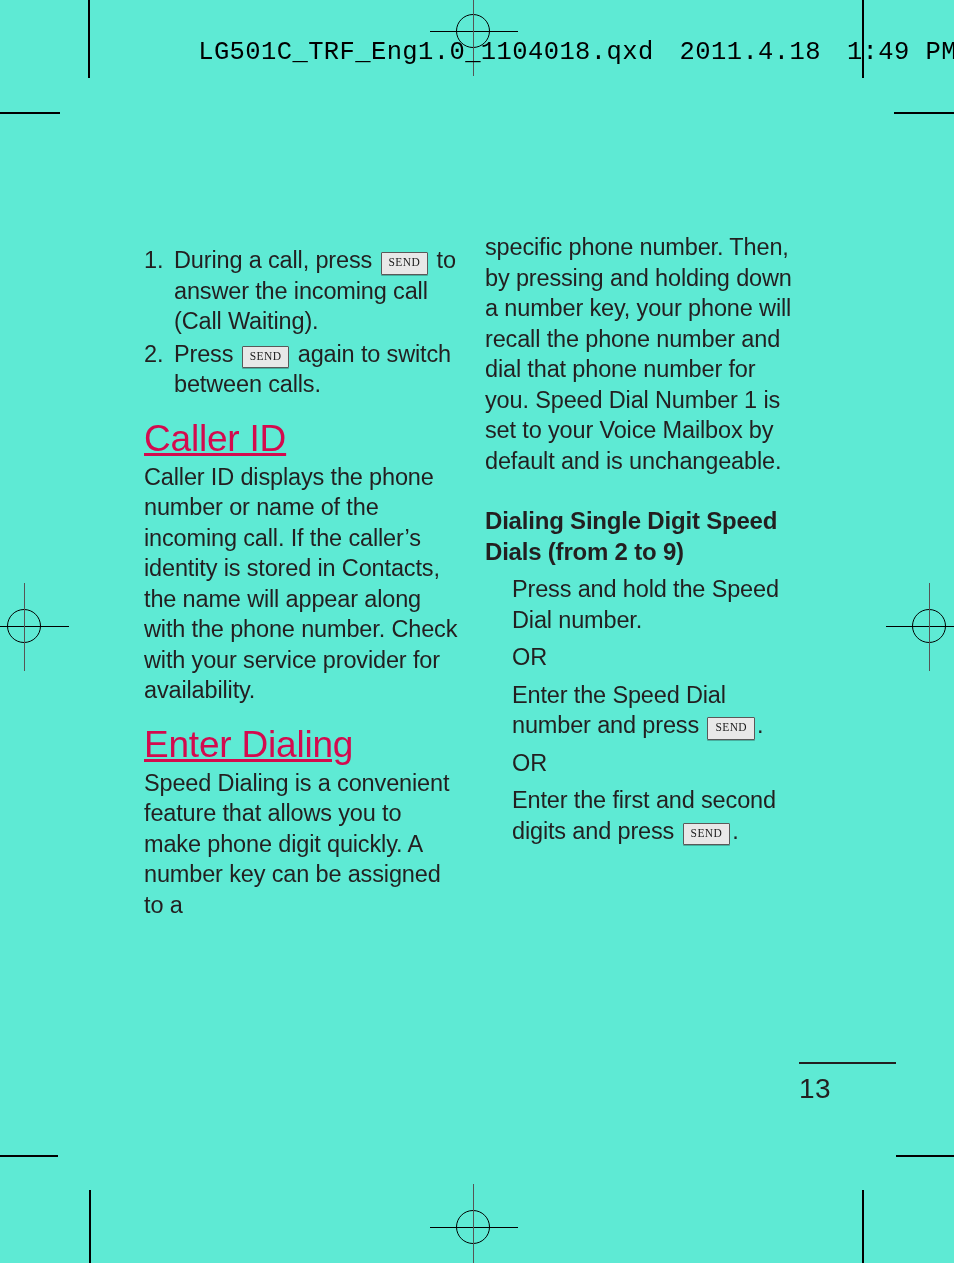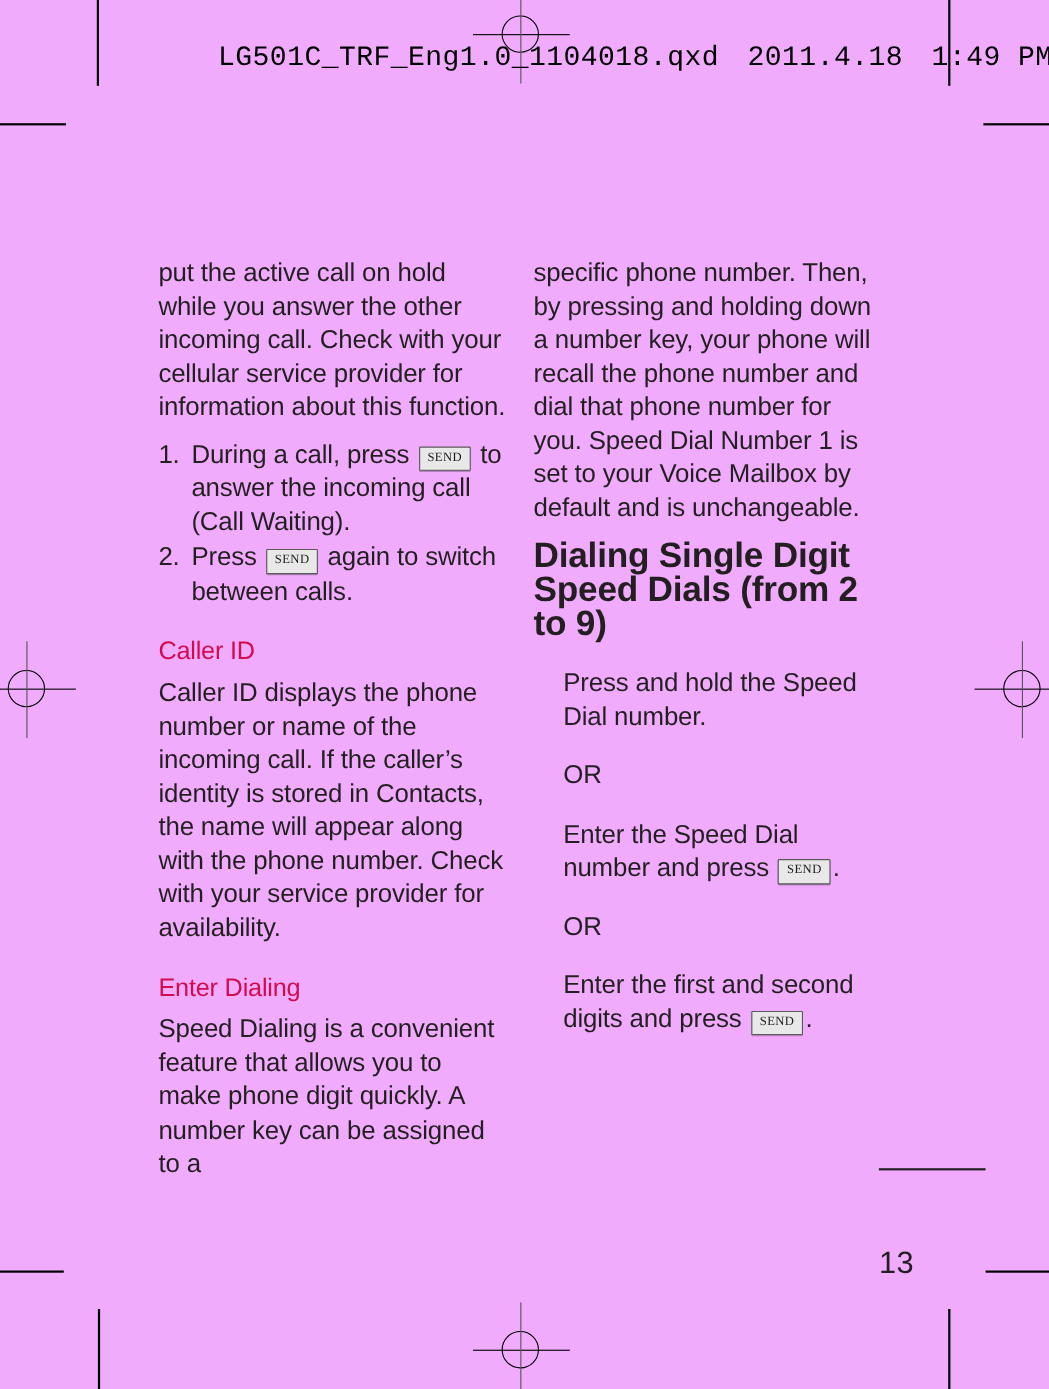--- a/index.html
+++ b/index.html
@@ -8,21 +8,21 @@
     background: #ffffff;
   }
   body {
     font-family: "Liberation Sans", sans-serif;
     -webkit-font-smoothing: antialiased;
   }
   #page {
     position: relative;
     width: 954px;
     height: 1263px;
-    background: #f0abfc;
+    background: #5eead4;
     overflow: hidden;
   }
 
   
   .crop-h {
     position: absolute;
     height: 0;
     border-top: 2px solid #000;
   }
   .crop-v {
@@ -124,34 +124,35 @@
   }
 
   .body-text {
     font-size: 23.5px;
     line-height: 30.5px;
     color: #231f20;
     letter-spacing: -0.15px;
   }
   .h-pink {
     color: #d40a4e;
-    font-size: 23px;
+    font-size: 37px;
     line-height: 34px;
     font-weight: 400;
     letter-spacing: -0.2px;
     margin-top: 22px;
     margin-bottom: 6px;
+    text-decoration: underline;
   }
   .h-bold {
     color: #231f20;
-    font-size: 32px;
+    font-size: 24px;
     line-height: 31px;
     font-weight: bold;
     letter-spacing: -0.2px;
-    margin-top: 13px;
+    margin-top: 29px;
     margin-bottom: 6px;
   }
   .num-list {
     margin: 13px 0 0 0;
     padding: 0;
     list-style: none;
   }
   .num-list li {
     position: relative;
     padding-left: 30px;
@@ -165,21 +166,21 @@
     position: absolute;
     left: 0;
     top: 0;
   }
   .indent-block {
     margin-left: 27px;
     font-size: 23.5px;
     line-height: 30.5px;
     color: #231f20;
     letter-spacing: -0.15px;
-    margin-top: 23px;
+    margin-top: 7px;
   }
 
   
   .keycap {
     display: inline-block;
     background: #e8e8e8;
     border: 1px solid #595959;
     color: #1a1a1a;
     font-family: Liberation Serif, serif;
     font-size: 11.5px;
@@ -198,21 +199,21 @@
     position: absolute;
     left: 799px;
     top: 1062px;
     width: 97px;
     height: 0;
     border-top: 2px solid #231f20;
   }
   #page-number {
     position: absolute;
     left: 799px;
-    top: 1131px;
+    top: 1072px;
     font-size: 28px;
     line-height: 34px;
     color: #231f20;
     letter-spacing: 0.5px;
   }
 </style>
 </head>
 <body>
 
 <div id="page">
@@ -251,21 +252,20 @@
     <span id="header-rule-right"></span>
     <div id="header-text">
       <span class="grp">LG501C_TRF_Eng1.0_1104018.qxd</span><span class="grp">2011.4.18</span><span class="grp">1:49 PM</span>
     </div>
   </div>
 
   <div id="content">
 
     <div class="column" id="col-left">
 
-      <p class="body-text">put the active call on hold while you answer the other incoming call. Check with your cellular service provider for information about this function.</p>
 
       <ol class="num-list">
         <li>
           <span class="marker">1.</span><span>During a call, press</span>
           <span class="keycap">SEND</span>
           <span>to answer the incoming call (Call Waiting).</span>
         </li>
         <li>
           <span class="marker">2.</span><span>Press</span>
           <span class="keycap">SEND</span>

